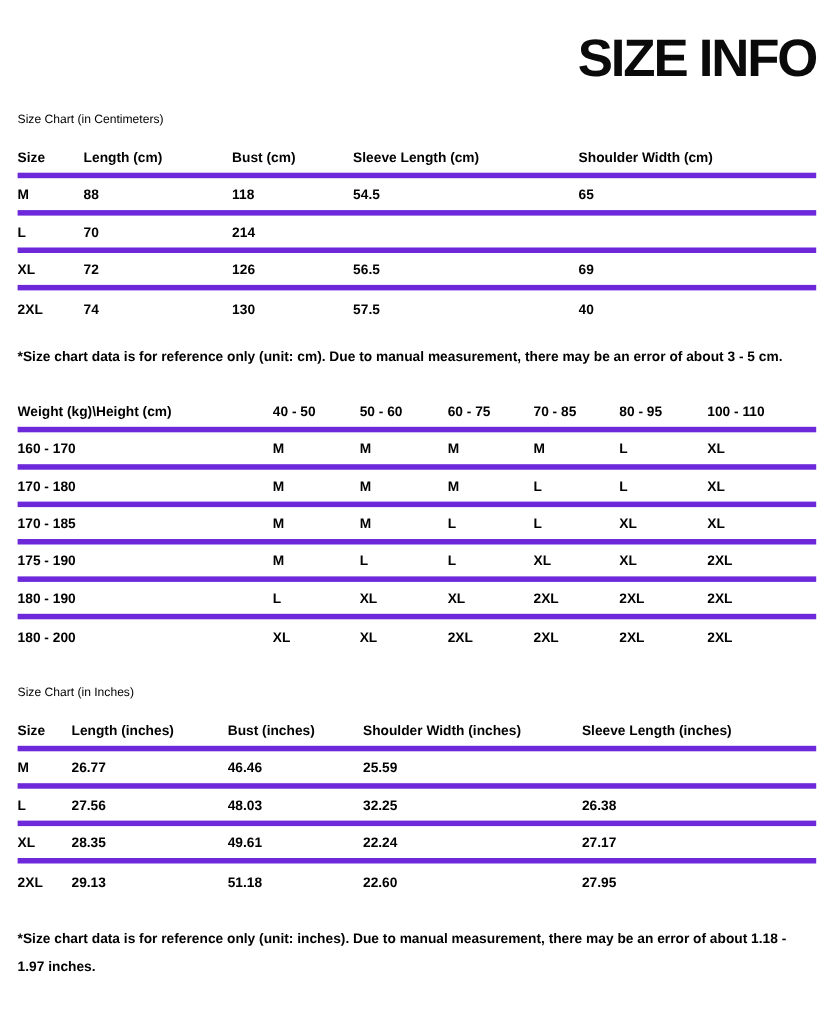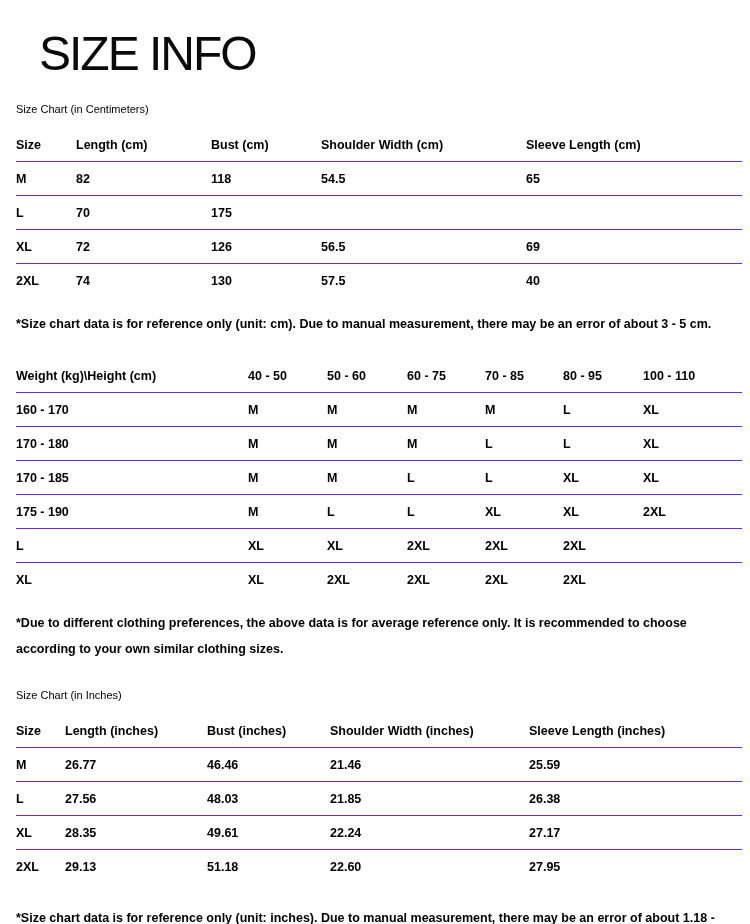--- a/index.html
+++ b/index.html
@@ -10,41 +10,42 @@
     color: #000;
     font-family: "Liberation Sans", "DejaVu Sans", sans-serif;
     font-weight: 600;
     font-size: 12.5px;
     -webkit-font-smoothing: antialiased;
   }
   .page { padding: 30px 8px 20px 16px; }
 
   .title {
     font-size: 48px;
-    font-weight: 400;
+    font-weight: 700;
     letter-spacing: -2px;
     line-height: 48px;
     margin-left: 23px;
     color: #0a0a0a;
+    text-align: right;
   }
 
   .section-heading {
     font-size: 11px;
     font-weight: 400;
     margin-top: 25px;
   }
   .section-heading.tight { margin-top: 27px; }
 
   .table { margin-top: 13px; }
   .row {
     display: grid;
     grid-template-columns: var(--cols);
     align-items: center;
     height: 34px;
-    border-bottom: 1px solid #6d28d9;
+    border-bottom: 5px solid #6d28d9;
   }
   .row:last-child { border-bottom: 0; }
   .cell {
     white-space: nowrap;
     overflow: hidden;
     padding-right: 6px;
   }
 
   .t-cm  { --cols: 60px 135px 110px 205px 1fr; }
   .t-fit { --cols: 232px 79px 80px 78px 78px 80px 1fr; }
@@ -65,34 +66,34 @@
 
   <h1 class="title">SIZE INFO</h1>
 
   <div class="section-heading">Size Chart (in Centimeters)</div>
 
   <div class="table t-cm">
       <div class="row">
         <div class="cell">Size</div>
         <div class="cell">Length (cm)</div>
         <div class="cell">Bust (cm)</div>
+        <div class="cell">Sleeve Length (cm)</div>
         <div class="cell">Shoulder Width (cm)</div>
-        <div class="cell">Sleeve Length (cm)</div>
-      </div>
-      <div class="row">
-        <div class="cell">M</div>
-        <div class="cell">82</div>
+      </div>
+      <div class="row">
+        <div class="cell">M</div>
+        <div class="cell">88</div>
         <div class="cell">118</div>
         <div class="cell">54.5</div>
         <div class="cell">65</div>
       </div>
       <div class="row">
         <div class="cell">L</div>
         <div class="cell">70</div>
-        <div class="cell">175</div>
+        <div class="cell">214</div>
       </div>
       <div class="row">
         <div class="cell">XL</div>
         <div class="cell">72</div>
         <div class="cell">126</div>
         <div class="cell">56.5</div>
         <div class="cell">69</div>
       </div>
       <div class="row">
         <div class="cell">2XL</div>
@@ -145,61 +146,61 @@
       <div class="row">
         <div class="cell">175 - 190</div>
         <div class="cell">M</div>
         <div class="cell">L</div>
         <div class="cell">L</div>
         <div class="cell">XL</div>
         <div class="cell">XL</div>
         <div class="cell">2XL</div>
       </div>
       <div class="row">
-        <div class="cell">L</div>
-        <div class="cell">XL</div>
-        <div class="cell">XL</div>
-        <div class="cell">2XL</div>
-        <div class="cell">2XL</div>
-        <div class="cell">2XL</div>
-      </div>
-      <div class="row">
+        <div class="cell">180 - 190</div>
+        <div class="cell">L</div>
+        <div class="cell">XL</div>
+        <div class="cell">XL</div>
+        <div class="cell">2XL</div>
+        <div class="cell">2XL</div>
+        <div class="cell">2XL</div>
+      </div>
+      <div class="row">
+        <div class="cell">180 - 200</div>
         <div class="cell">XL</div>
         <div class="cell">XL</div>
         <div class="cell">2XL</div>
         <div class="cell">2XL</div>
         <div class="cell">2XL</div>
         <div class="cell">2XL</div>
       </div>
     </div>
 
-  <p class="footnote">*Due to different clothing preferences, the above data is for average reference only. It is recommended to choose according to your own similar clothing sizes.</p>
 
   <div class="section-heading tight">Size Chart (in Inches)</div>
 
   <div class="table t-in">
       <div class="row">
         <div class="cell">Size</div>
         <div class="cell">Length (inches)</div>
         <div class="cell">Bust (inches)</div>
         <div class="cell">Shoulder Width (inches)</div>
         <div class="cell">Sleeve Length (inches)</div>
       </div>
       <div class="row">
         <div class="cell">M</div>
         <div class="cell">26.77</div>
         <div class="cell">46.46</div>
-        <div class="cell">21.46</div>
         <div class="cell">25.59</div>
       </div>
       <div class="row">
         <div class="cell">L</div>
         <div class="cell">27.56</div>
         <div class="cell">48.03</div>
-        <div class="cell">21.85</div>
+        <div class="cell">32.25</div>
         <div class="cell">26.38</div>
       </div>
       <div class="row">
         <div class="cell">XL</div>
         <div class="cell">28.35</div>
         <div class="cell">49.61</div>
         <div class="cell">22.24</div>
         <div class="cell">27.17</div>
       </div>
       <div class="row">

